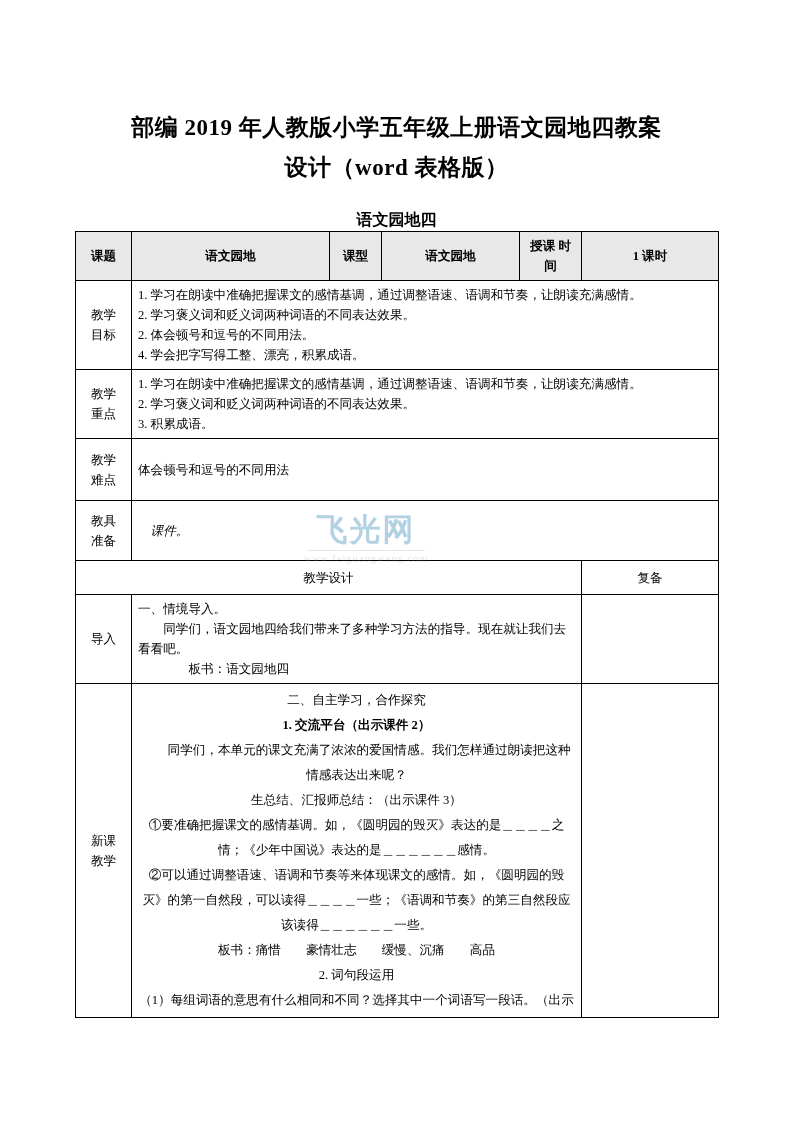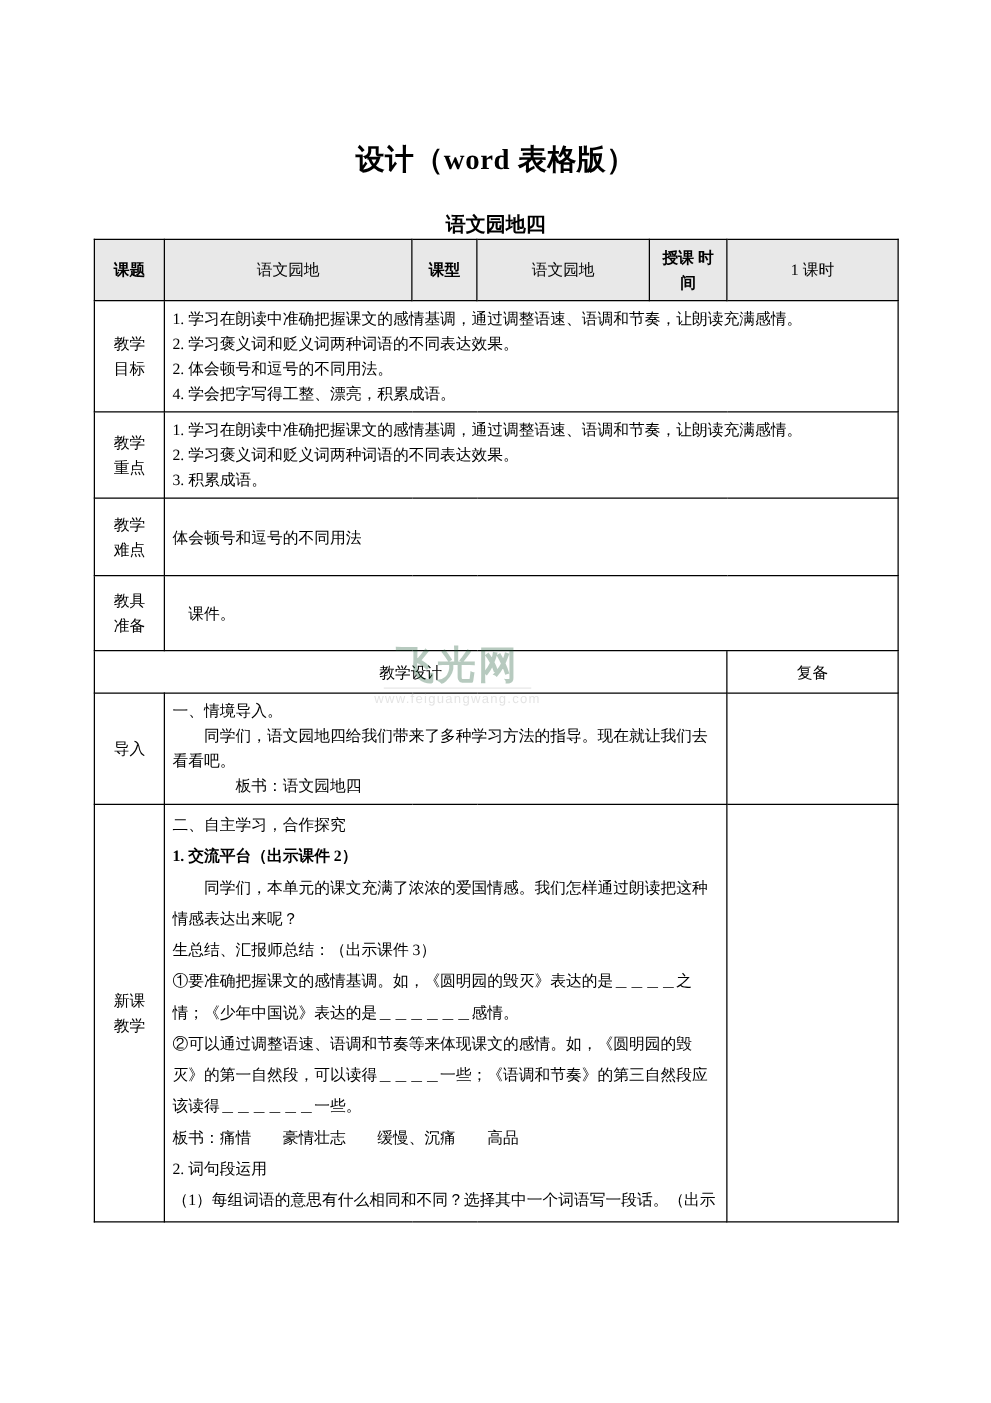--- a/index.html
+++ b/index.html
@@ -46,21 +46,21 @@
     line-height: 20px;
     padding: 4px 6px;
   }
   .hdr-row td {
     background: #e8e8e8;
     text-align: center;
     font-weight: bold;
     height: 46px;
   }
   .hdr-row td.plain {
-    font-weight: normal;
+    font-weight: bold;
   }
   .lbl {
     text-align: center;
     font-weight: normal;
     width: 56px;
   }
   .lbl span { display: block; }
   .body-cell {
     vertical-align: top;
     padding: 6px 8px 8px 8px;
@@ -75,47 +75,48 @@
     position: absolute;
     left: 276px;
     top: 516px;
     width: 180px;
     text-align: center;
     opacity: 0.30;
     pointer-events: none;
     user-select: none;
   }
   .wm-main {
-    font-family: Liberation Serif, serif;
+    font-family: Liberation Mono, monospace;
     font-size: 31px;
     font-weight: bold;
-    color: #14532d;
+    color: #0369a1;
     letter-spacing: 2px;
     line-height: 32px;
   }
   .wm-sub {
-    font-family: Liberation Sans, sans-serif;
+    font-family: Liberation Serif, serif;
     font-size: 10.5px;
     color: #a5a5a5;
     letter-spacing: 1px;
     margin-top: 1px;
   }
   .wm-bar {
     width: 118px;
     height: 1px;
     background: #b0b0b0;
     margin: 2px auto 2px auto;
   }
 </style>
 </head>
 <body>
 
 <div class="page">
 
   <div class="doc-title">
+    <div>部编 2019 年人教版小学五年级上册语文园地四教案</div>
     <div>设计（word 表格版）</div>
   </div>
 
   <div class="subtitle">语文园地四</div>
 
   <table class="main">
     <colgroup>
       <col style="width:56px">
       <col style="width:198px">
       <col style="width:52px">
@@ -170,21 +171,21 @@
       <td class="body-cell" colspan="5" style="height:62px;">
         <p>体会顿号和逗号的不同用法</p>
       </td>
     </tr>
 
     <tr>
       <td class="lbl">
         <span>教具</span>
         <span>准备</span>
       </td>
-      <td class="body-cell" colspan="5" style="height:60px;">
+      <td class="body-cell" colspan="5" style="height:60px;font-style:italic;">
         <p>　课件。</p>
       </td>
     </tr>
 
     <tr class="design-hdr">
       <td colspan="5">教学设计</td>
       <td>复备</td>
     </tr>
 
     <tr>
@@ -197,21 +198,21 @@
         <p>　　　　板书：语文园地四</p>
       </td>
       <td></td>
     </tr>
 
     <tr>
       <td class="lbl">
         <span>新课</span>
         <span>教学</span>
       </td>
-      <td class="body-cell" colspan="4" style="line-height:25px;">
+      <td class="body-cell" colspan="4" style="line-height:25px;text-align:center;">
         <p>二、自主学习，合作探究</p>
         <p style="font-weight:bold;">1. 交流平台（出示课件 2）</p>
         <p>　　同学们，本单元的课文充满了浓浓的爱国情感。我们怎样通过朗读把这种情感表达出来呢？</p>
         <p>生总结、汇报师总结：（出示课件 3）</p>
         <p>①要准确把握课文的感情基调。如，《圆明园的毁灭》表达的是＿＿＿＿之情；《少年中国说》表达的是＿＿＿＿＿＿感情。</p>
         <p>②可以通过调整语速、语调和节奏等来体现课文的感情。如，《圆明园的毁灭》的第一自然段，可以读得＿＿＿＿一些；《语调和节奏》的第三自然段应该读得＿＿＿＿＿＿一些。</p>
         <p>板书：痛惜　　豪情壮志　　缓慢、沉痛　　高品</p>
         <p>2. 词句段运用</p>
         <p>（1）每组词语的意思有什么相同和不同？选择其中一个词语写一段话。（出示</p>
       </td>

